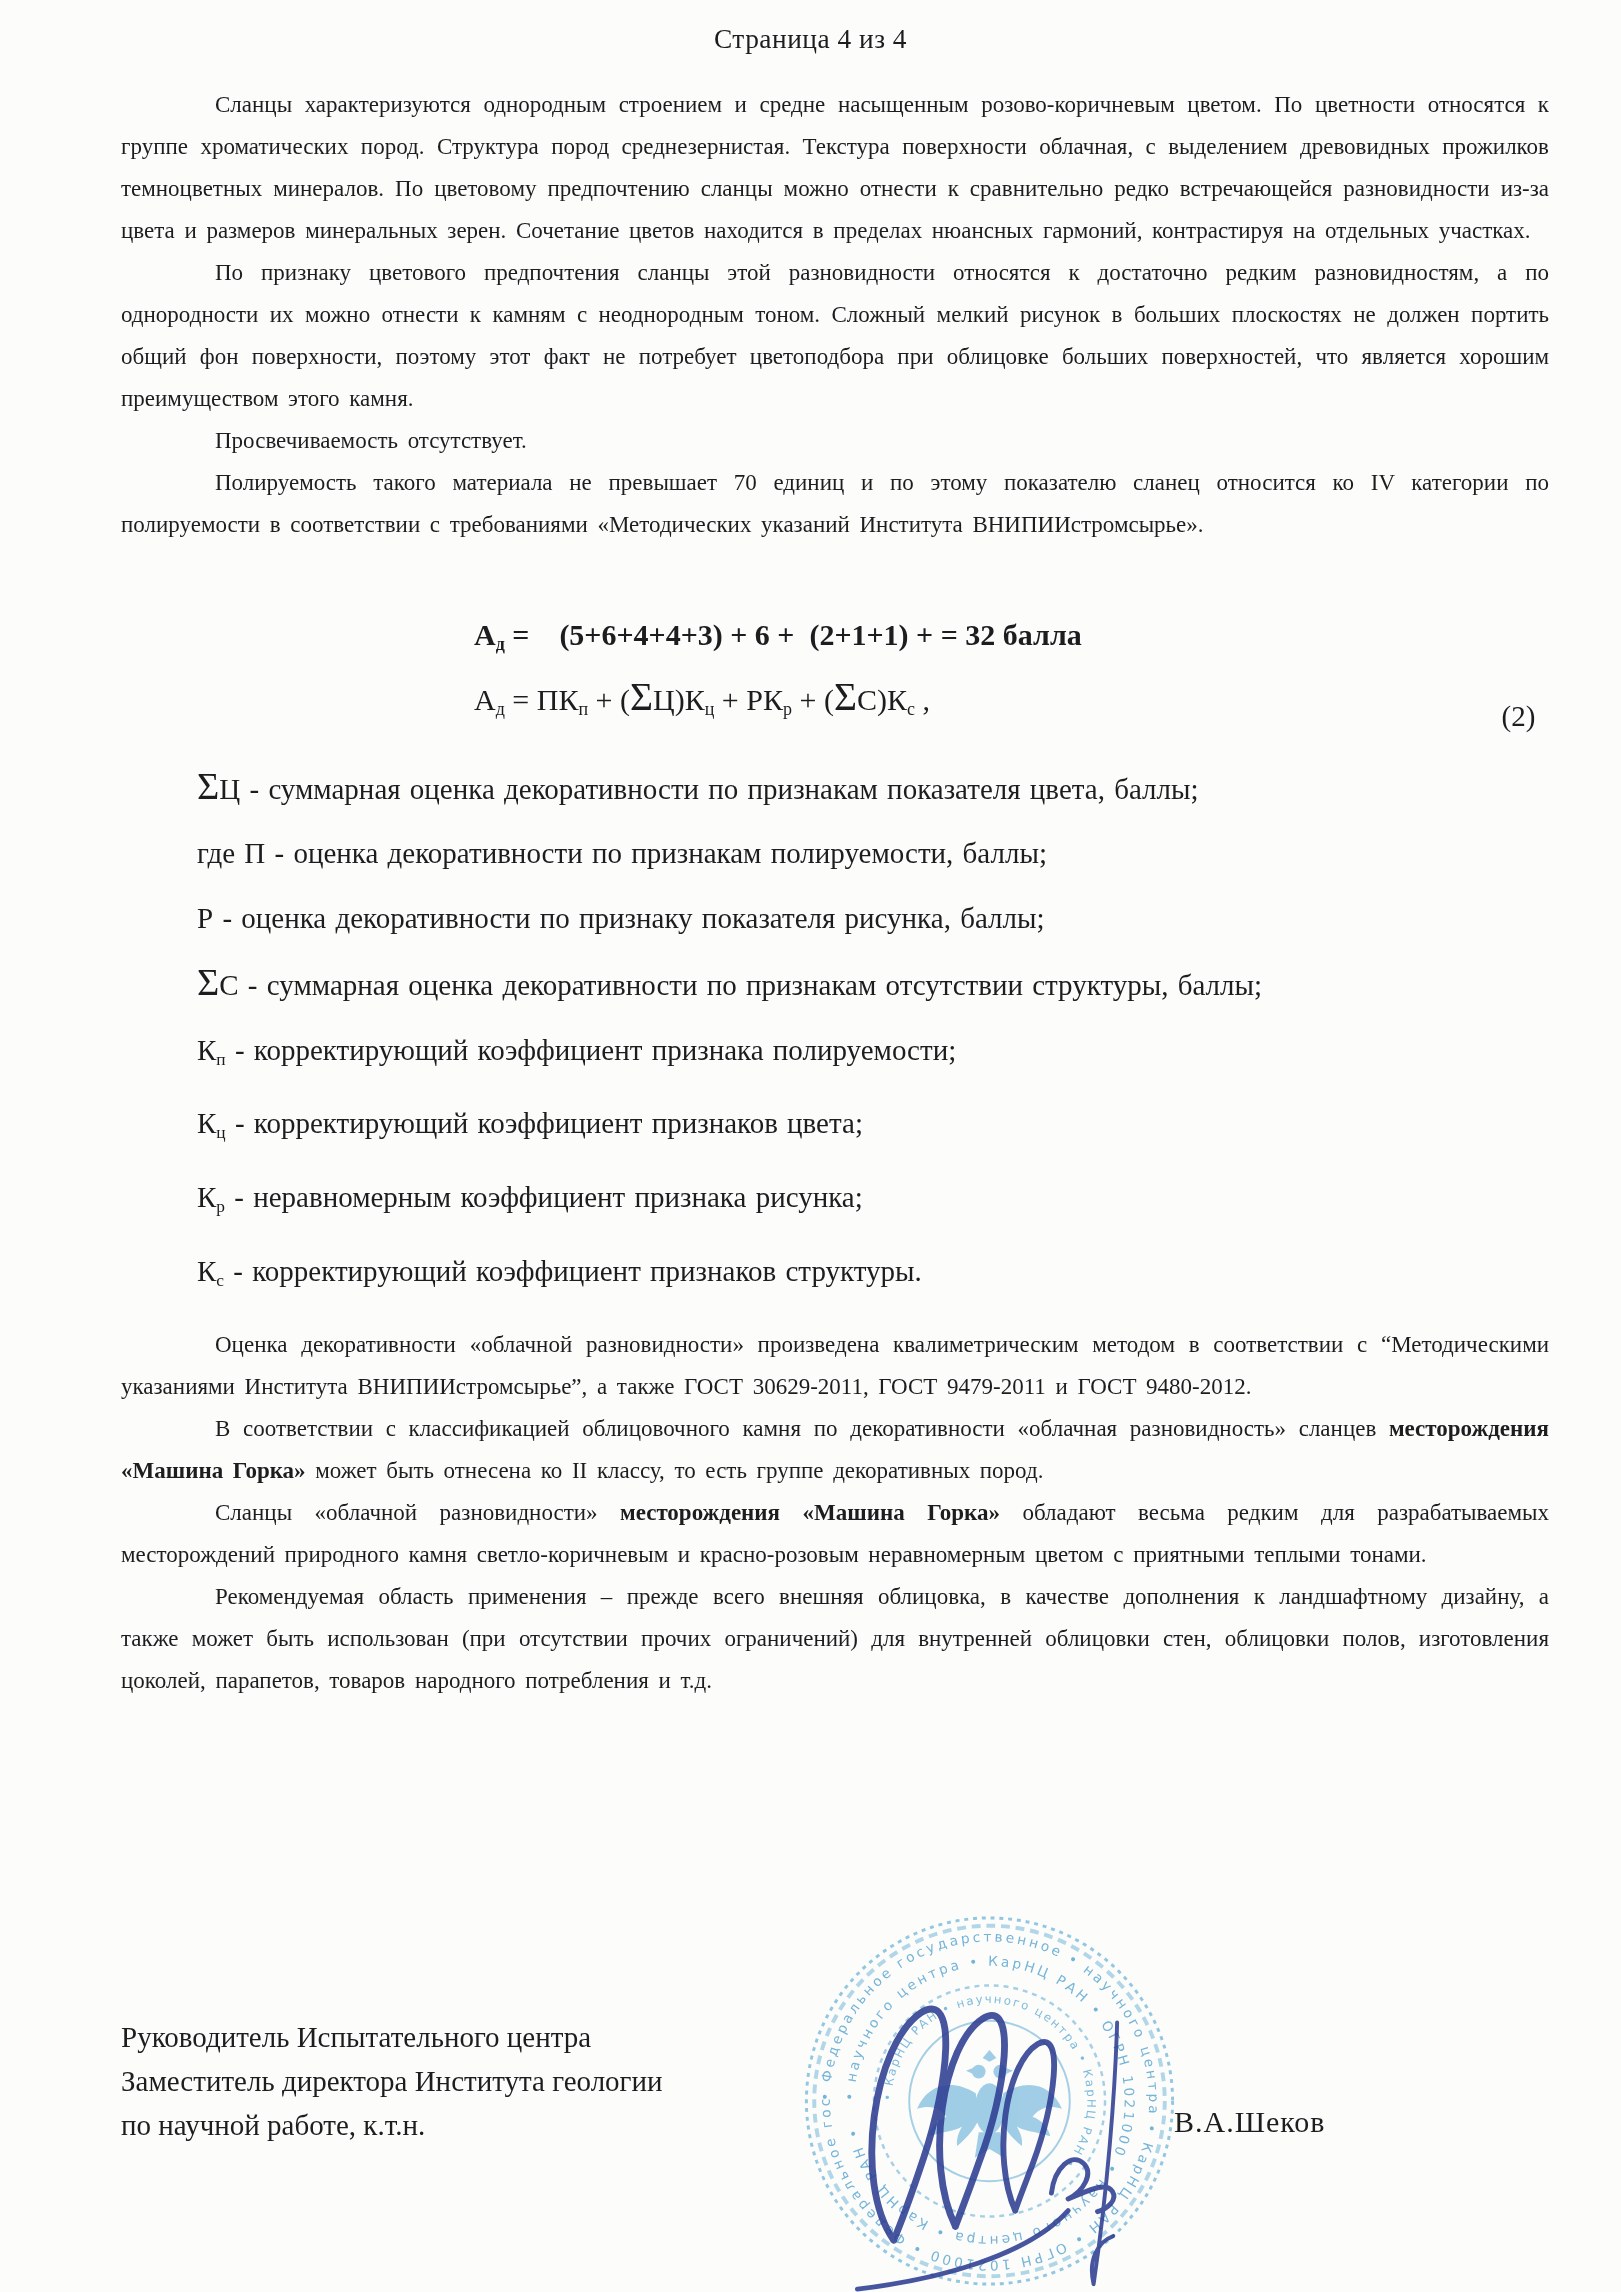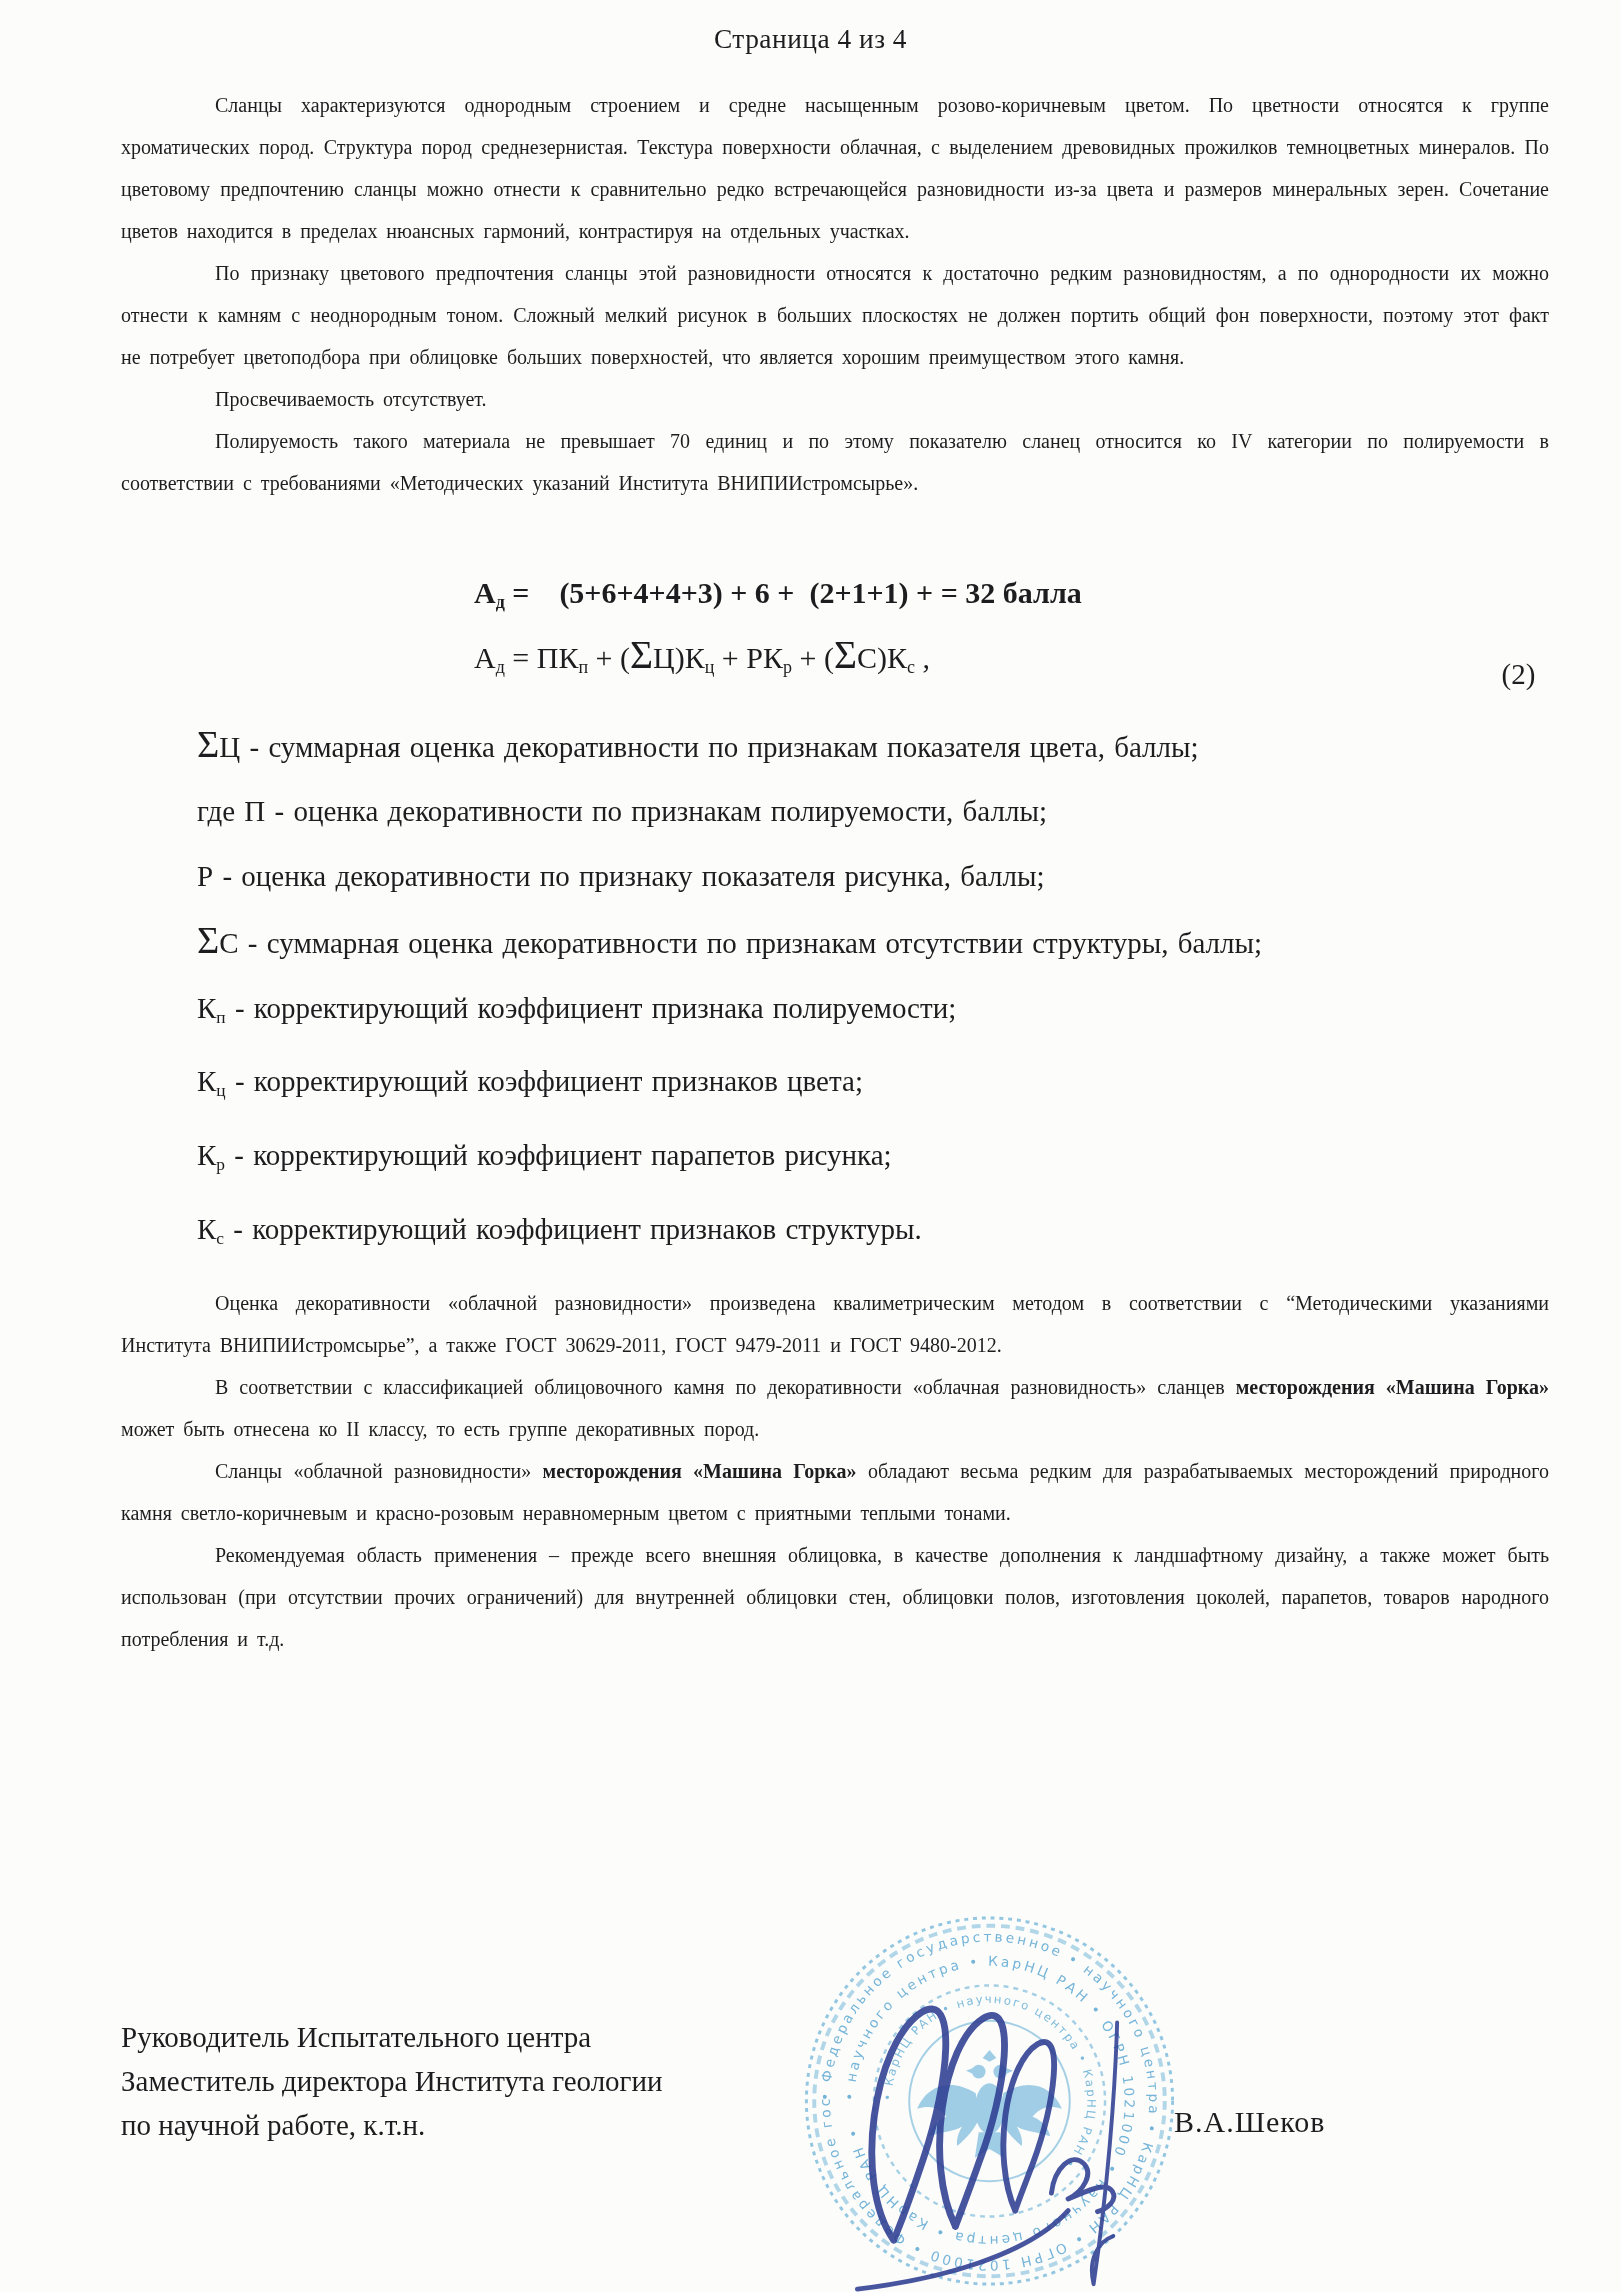--- a/index.html
+++ b/index.html
@@ -13,21 +13,21 @@
     overflow:hidden;
   }
   .header{
     position:absolute;top:23.5px;left:0;width:100%;
     text-align:center;font-size:27.4px;letter-spacing:0.5px;
   }
   .content{
     position:absolute;top:84px;left:121px;width:1428px;
   }
   .para{
-    font-size:20px;line-height:42px;margin:0;
+    font-size:23px;line-height:42px;margin:0;
     text-align:justify;word-spacing:3.9px;
   }
   .indent{text-indent:94px;}
   .b{font-weight:bold;}
   .sub{font-size:0.6em;vertical-align:-0.3em;}
   .big{font-size:1.32em;}
   .formula{margin:66px 0 33px 0;}
   .f1{
     font-size:30px;font-weight:bold;margin-left:353px;
     white-space:pre;line-height:45px;
@@ -72,21 +72,21 @@
       </div>
     </div>
 
     <div class="defs">
       <div class="def"><span class="big">Σ</span><span>Ц - суммарная оценка декоративности по признакам показателя цвета, баллы;</span></div>
       <div class="def"><span>где П - оценка декоративности по признакам полируемости, баллы;</span></div>
       <div class="def"><span>Р - оценка декоративности по признаку показателя рисунка, баллы;</span></div>
       <div class="def"><span class="big">Σ</span><span>С - суммарная оценка декоративности по признакам отсутствии структуры, баллы;</span></div>
       <div class="def"><span>К</span><span class="sub">п</span><span> - корректирующий коэффициент признака полируемости;</span></div>
       <div class="def"><span>К</span><span class="sub">ц</span><span> - корректирующий коэффициент признаков цвета;</span></div>
-      <div class="def"><span>К</span><span class="sub">р</span><span> - корректирующий коэффициент парапетов рисунка;</span></div>
+      <div class="def"><span>К</span><span class="sub">р</span><span> - неравномерным коэффициент признака рисунка;</span></div>
       <div class="def"><span>К</span><span class="sub">с</span><span> - корректирующий коэффициент признаков структуры.</span></div>
     </div>
 
     <p class="para indent">Оценка декоративности «облачной разновидности» произведена квалиметрическим методом в соответствии с “Методическими указаниями Института ВНИПИИстромсырье”, а также ГОСТ 30629-2011, ГОСТ 9479-2011 и  ГОСТ 9480-2012.</p>
     <p class="para indent"><span>В соответствии с классификацией облицовочного камня по декоративности «облачная разновидность» сланцев </span><span class="b">месторождения «Машина Горка»</span><span> может быть отнесена ко II классу, то есть группе декоративных пород.</span></p>
     <p class="para indent"><span>Сланцы «облачной разновидности» </span><span class="b">месторождения «Машина Горка»</span><span> обладают весьма редким для разрабатываемых месторождений природного камня светло-коричневым и красно-розовым неравномерным цветом с приятными теплыми тонами.</span></p>
     <p class="para indent">Рекомендуемая область применения – прежде всего внешняя облицовка, в качестве дополнения к ландшафтному дизайну, а также может быть использован (при отсутствии прочих ограничений) для внутренней облицовки стен, облицовки полов, изготовления цоколей, парапетов, товаров народного потребления и т.д.</p>
   </div>
 
   <div class="sig">

